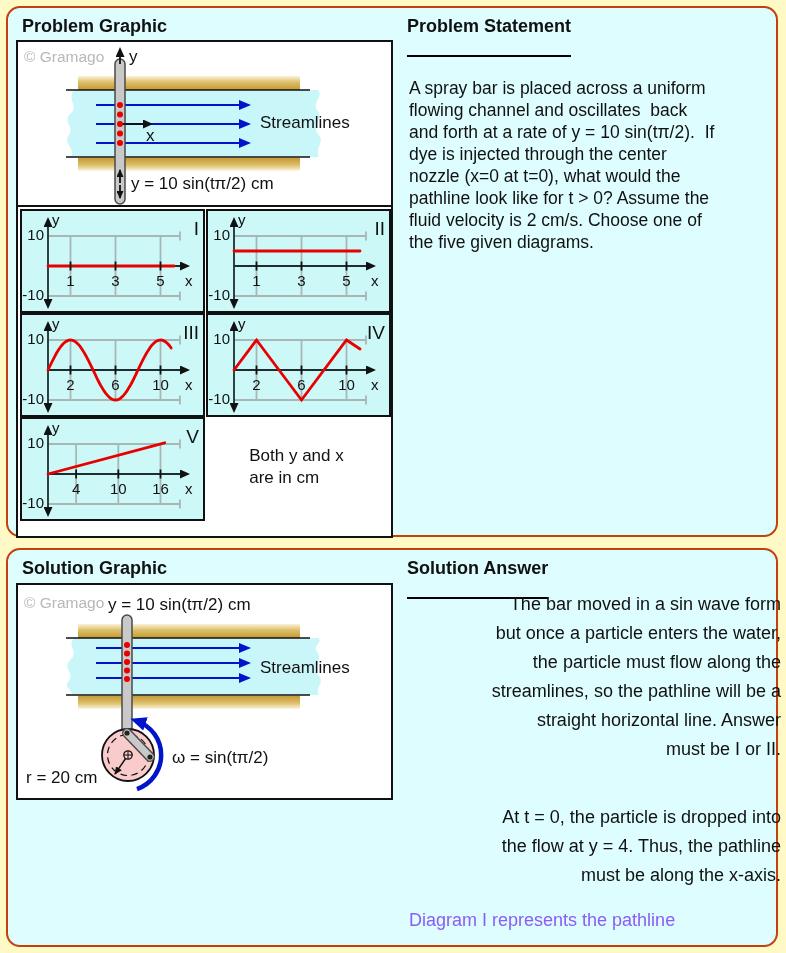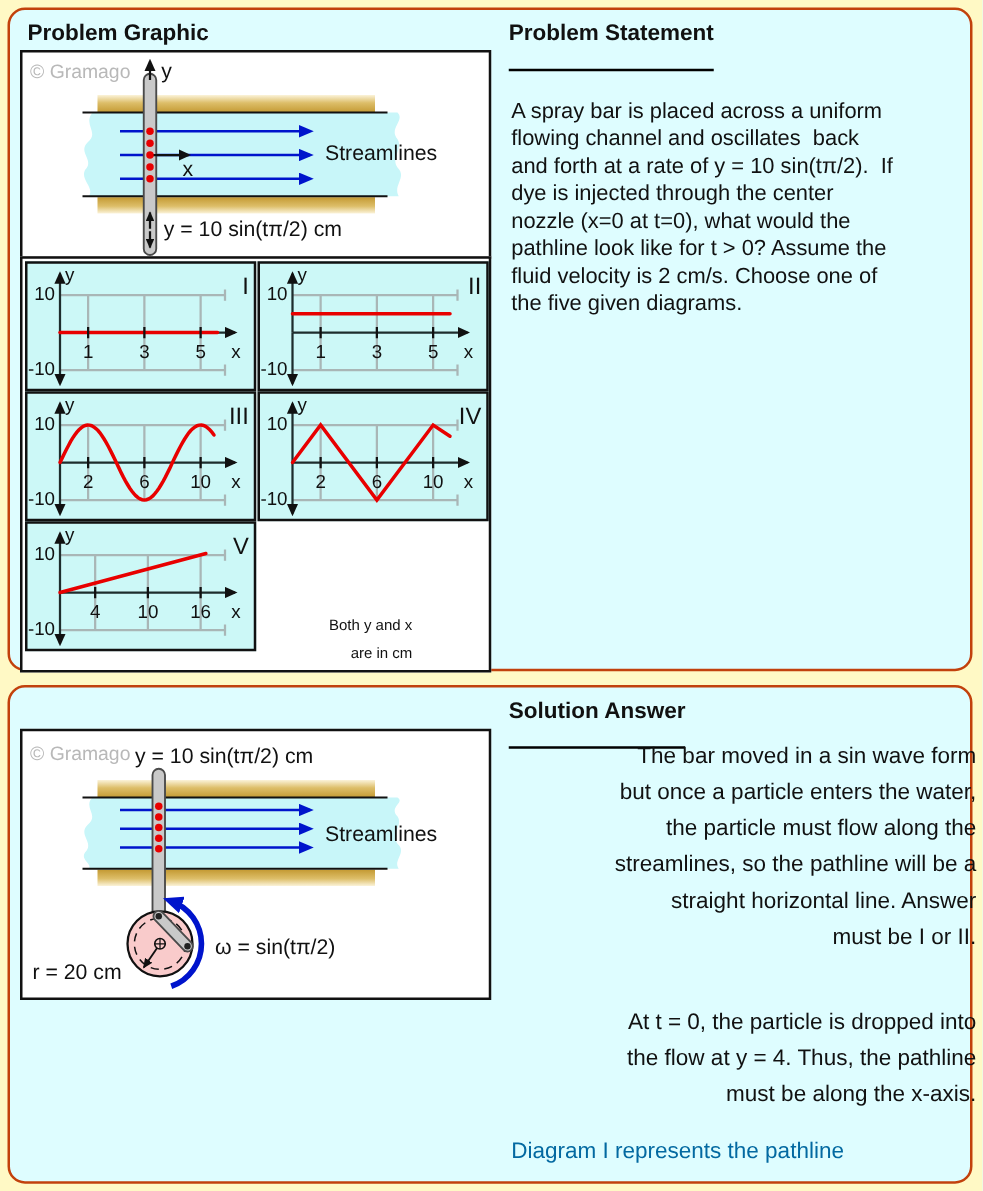--- a/index.html
+++ b/index.html
@@ -49,42 +49,41 @@
   }
   .graph-cell svg{display:block;width:181px;height:100px;}
   #gcell-0{left:2px;top:2px;}
   #gcell-1{left:188px;top:2px;}
   #gcell-2{left:2px;top:106px;}
   #gcell-3{left:188px;top:106px;}
   #gcell-4{left:2px;top:210px;}
   .note-cell{
     position:absolute;left:188px;top:210px;width:181px;height:100px;
     display:flex;align-items:center;justify-content:center;
-    text-align:right;font-size:12px;line-height:22px;
+    text-align:left;font-size:17px;line-height:22px;
     white-space:pre-wrap;
-    margin-top:44px;
   }
   .body-text{
     position:absolute;left:401px;width:372px;
     font-size:17.5px;line-height:22px;
     white-space:pre-wrap;
     margin-top:29px;
   }
   #problem-statement-text{top:40px;}
   .steps-text{
     position:absolute;left:401px;width:372px;
     font-size:18px;line-height:29px;
     white-space:pre-wrap;
     text-align:right;
   }
   #solution-para1{top:40px;}
   #solution-para2{top:253px;}
   #solution-answer{
     position:absolute;left:401px;top:360px;width:372px;
-    font-size:18px;color:#0369a1;
+    font-size:18px;color:#8b5cf6;
   }
   svg text{font-family:"Liberation Sans",sans-serif;fill:#111;}
   .watermark{fill:#B8B8B8;font-size:15.5px;}
   .diagram-label{font-size:17px;}
 </style>
 </head>
 <body>
 
 <svg width="0" height="0" style="position:absolute">
   <defs>
@@ -303,20 +302,21 @@
 flowing channel and oscillates  back
 and forth at a rate of y = 10 sin(tπ/2).  If
 dye is injected through the center
 nozzle (x=0 at t=0), what would the
 pathline look like for t &gt; 0? Assume the
 fluid velocity is 2 cm/s. Choose one of
 the five given diagrams.</div>
 </div>
 
 <div class="panel" id="panel-solution">
+  <div class="panel-title">Solution Graphic</div>
 
   <div class="whitebox" id="solution-spray-box">
     <svg viewBox="0 0 373 213" width="373" height="213">
       <text class="watermark" x="6" y="23">© Gramago</text>
       <text class="diagram-label" x="90" y="25">y = 10 sin(tπ/2) cm</text>
 
       <path fill="#C8F6F9" d="M56,53 C48,61 62,67 52,75 C44,83 58,89 50,97 C46,103 56,106 53,110
            L301,110 C296,103 308,97 300,90 C294,82 306,74 299,67 C294,60 306,57 300,53 Z"></path>
       <rect x="60" y="39" width="222" height="14" fill="url(#tanTop)"></rect>
       <rect x="60" y="110.8" width="222" height="13" fill="url(#tanBot)"></rect>

